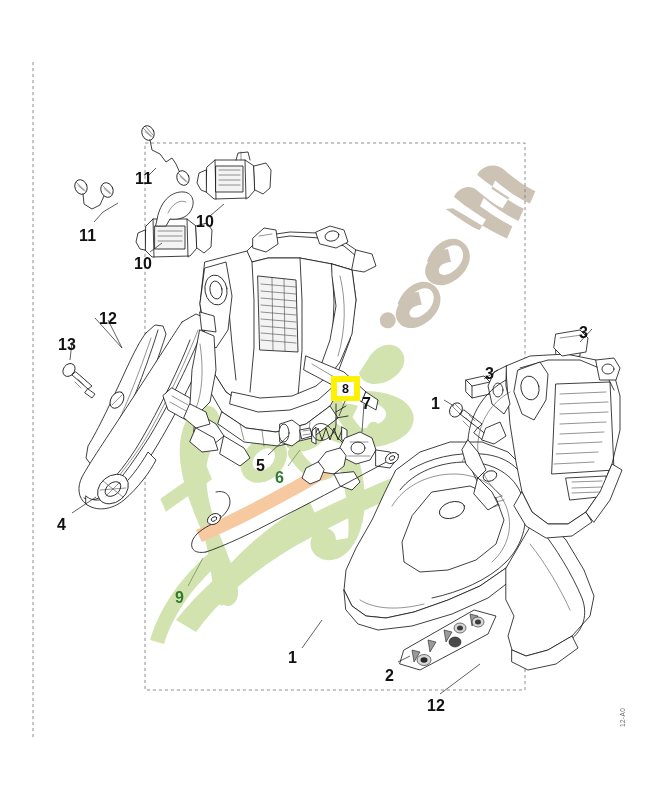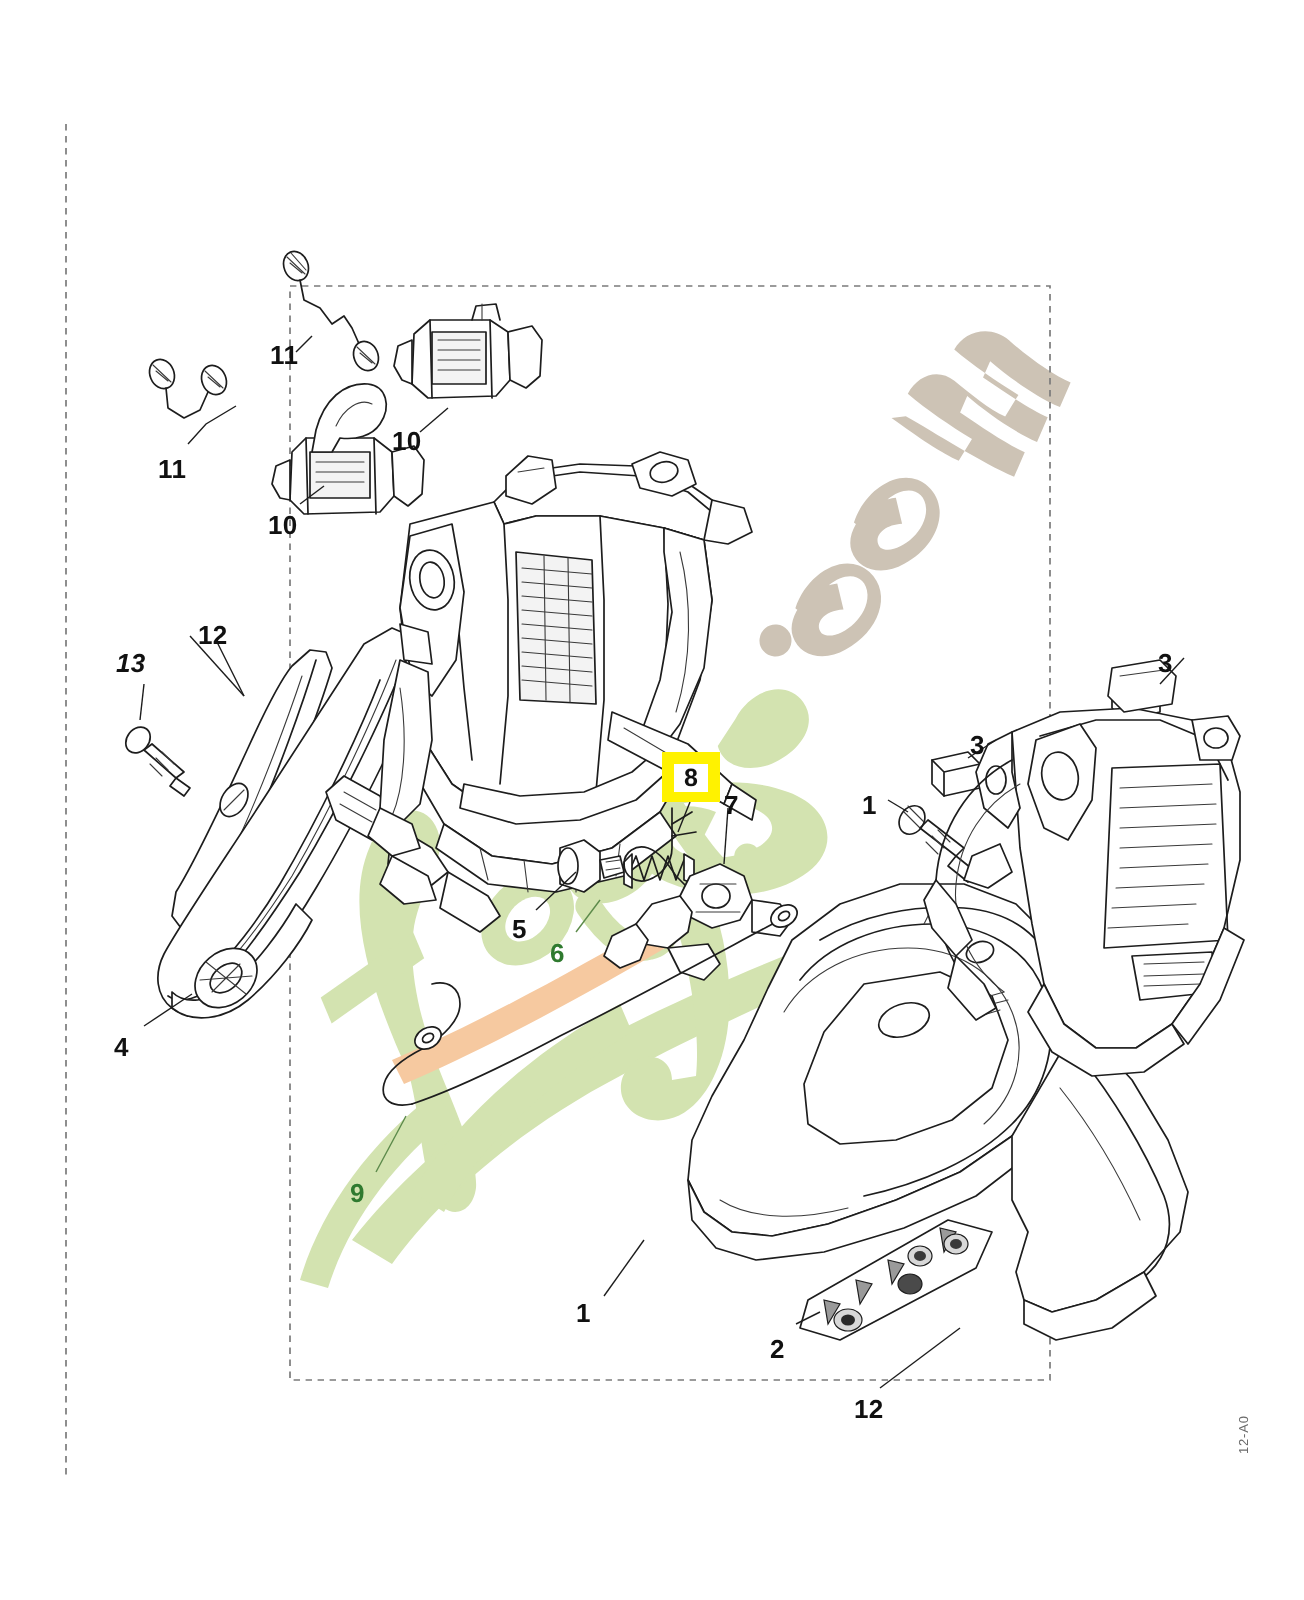--- a/index.html
+++ b/index.html
@@ -3,21 +3,21 @@
 <meta charset="utf-8">
 <style>
   html,body{margin:0;padding:0;background:#ffffff;}
   body{
     font-family:"Liberation Sans", sans-serif;
     width:652px;height:800px;overflow:hidden;position:relative;
   }
   #stage{position:absolute;left:0;top:0;width:652px;height:800px;background:#fff;}
   #svgroot{position:absolute;left:0;top:0;width:652px;height:800px;}
   .callout-label{
-    position:absolute;font-weight:bold;font-size:13px;color:#111;
+    position:absolute;font-weight:bold;font-size:16px;color:#111;
     font-family:"Liberation Sans", sans-serif;line-height:1;
     letter-spacing:0.2px;white-space:nowrap;
   }
   .callout-label.green{color:#2f7a2f;}
   .hl-box{
     position:absolute;background:#fff200;border:0;
     display:flex;align-items:center;justify-content:center;
   }
   .hl-inner{
     background:#ffffff;display:flex;align-items:center;justify-content:center;
@@ -428,21 +428,21 @@
   <div class="callout-label" style="left:256px;top:458px;">5</div>
   <div class="callout-label green" style="left:275px;top:470px;">6</div>
   <div class="callout-label" style="left:362px;top:396px;">7</div>
   <div class="callout-label green" style="left:175px;top:590px;">9</div>
   <div class="callout-label" style="left:196px;top:214px;">10</div>
   <div class="callout-label" style="left:134px;top:256px;">10</div>
   <div class="callout-label" style="left:135px;top:171px;">11</div>
   <div class="callout-label" style="left:79px;top:228px;">11</div>
   <div class="callout-label" style="left:99px;top:311px;">12</div>
   <div class="callout-label" style="left:427px;top:698px;">12</div>
-  <div class="callout-label" style="left:58px;top:325px;font-style:italic;">13</div>
+  <div class="callout-label" style="left:58px;top:337px;">13</div>
   <div class="callout-label" style="left:431px;top:396px;">1</div>
 
   <div class="hl-box" style="left:331px;top:376px;width:29px;height:25px;">
     <div class="hl-inner" style="width:17px;height:14px;">8</div>
   </div>
 
   <div class="refcode" style="left:619px;top:727px;">12-A0</div>
 
 </div>
 

